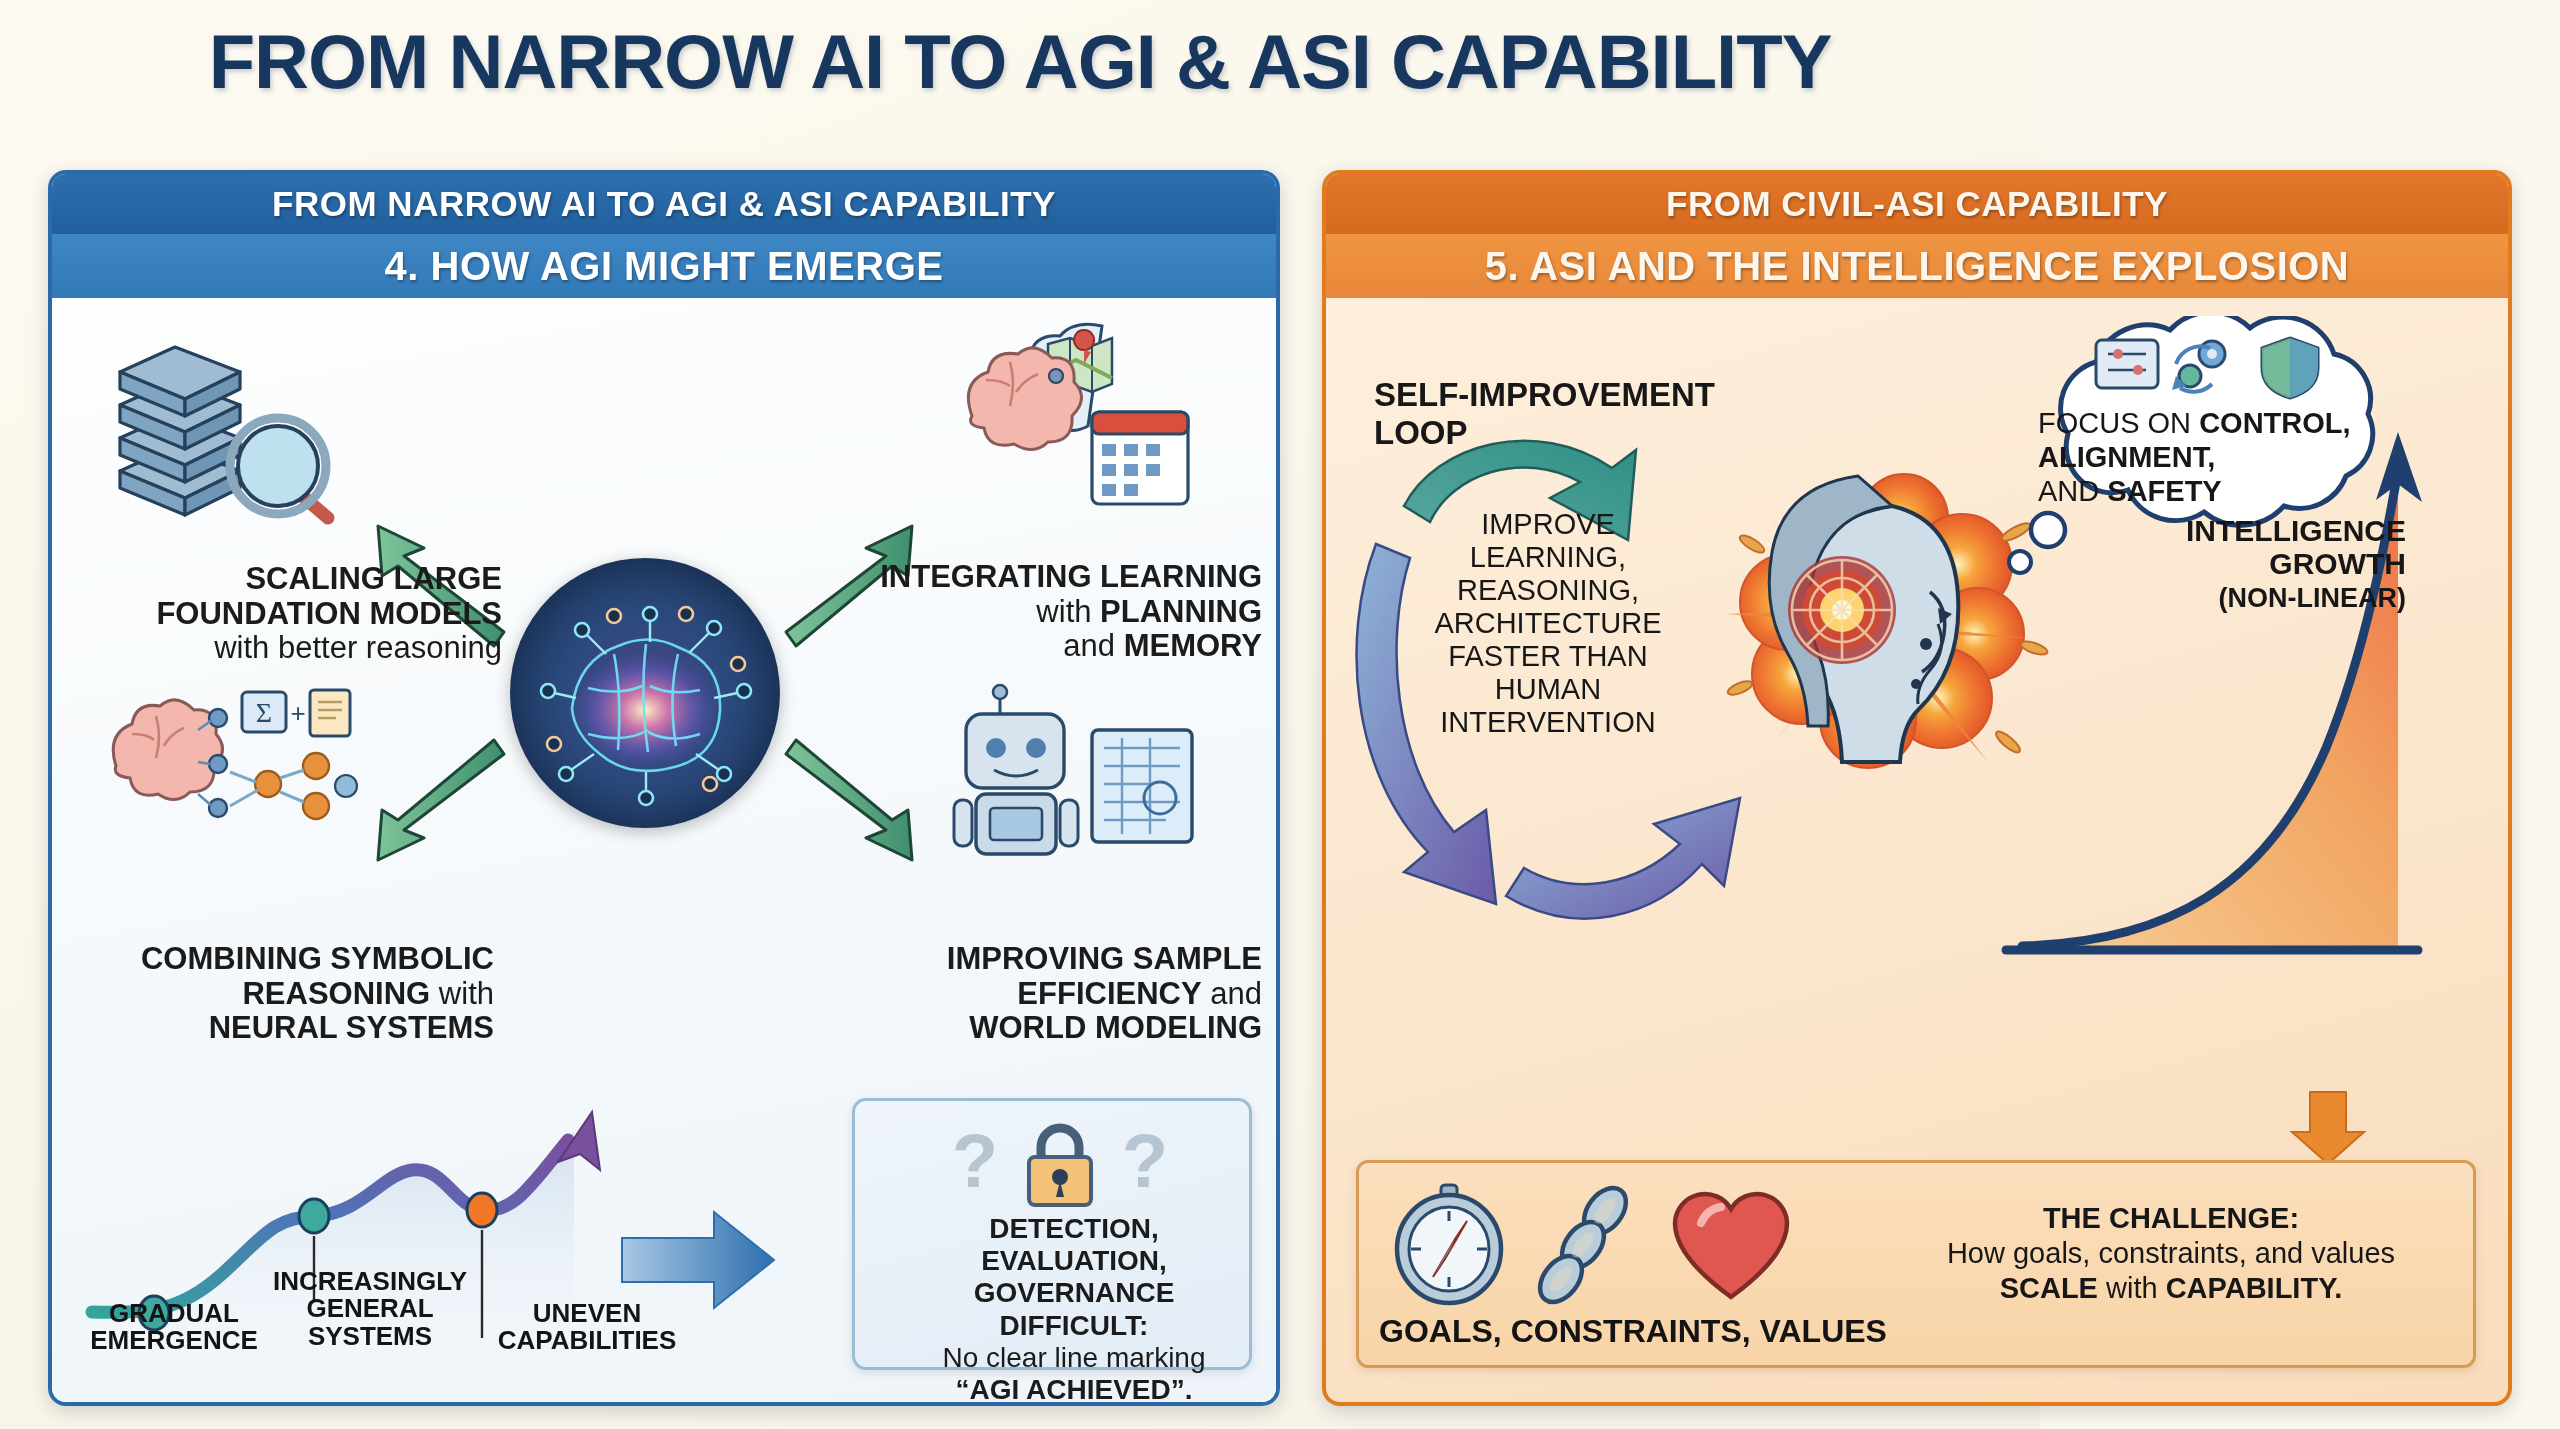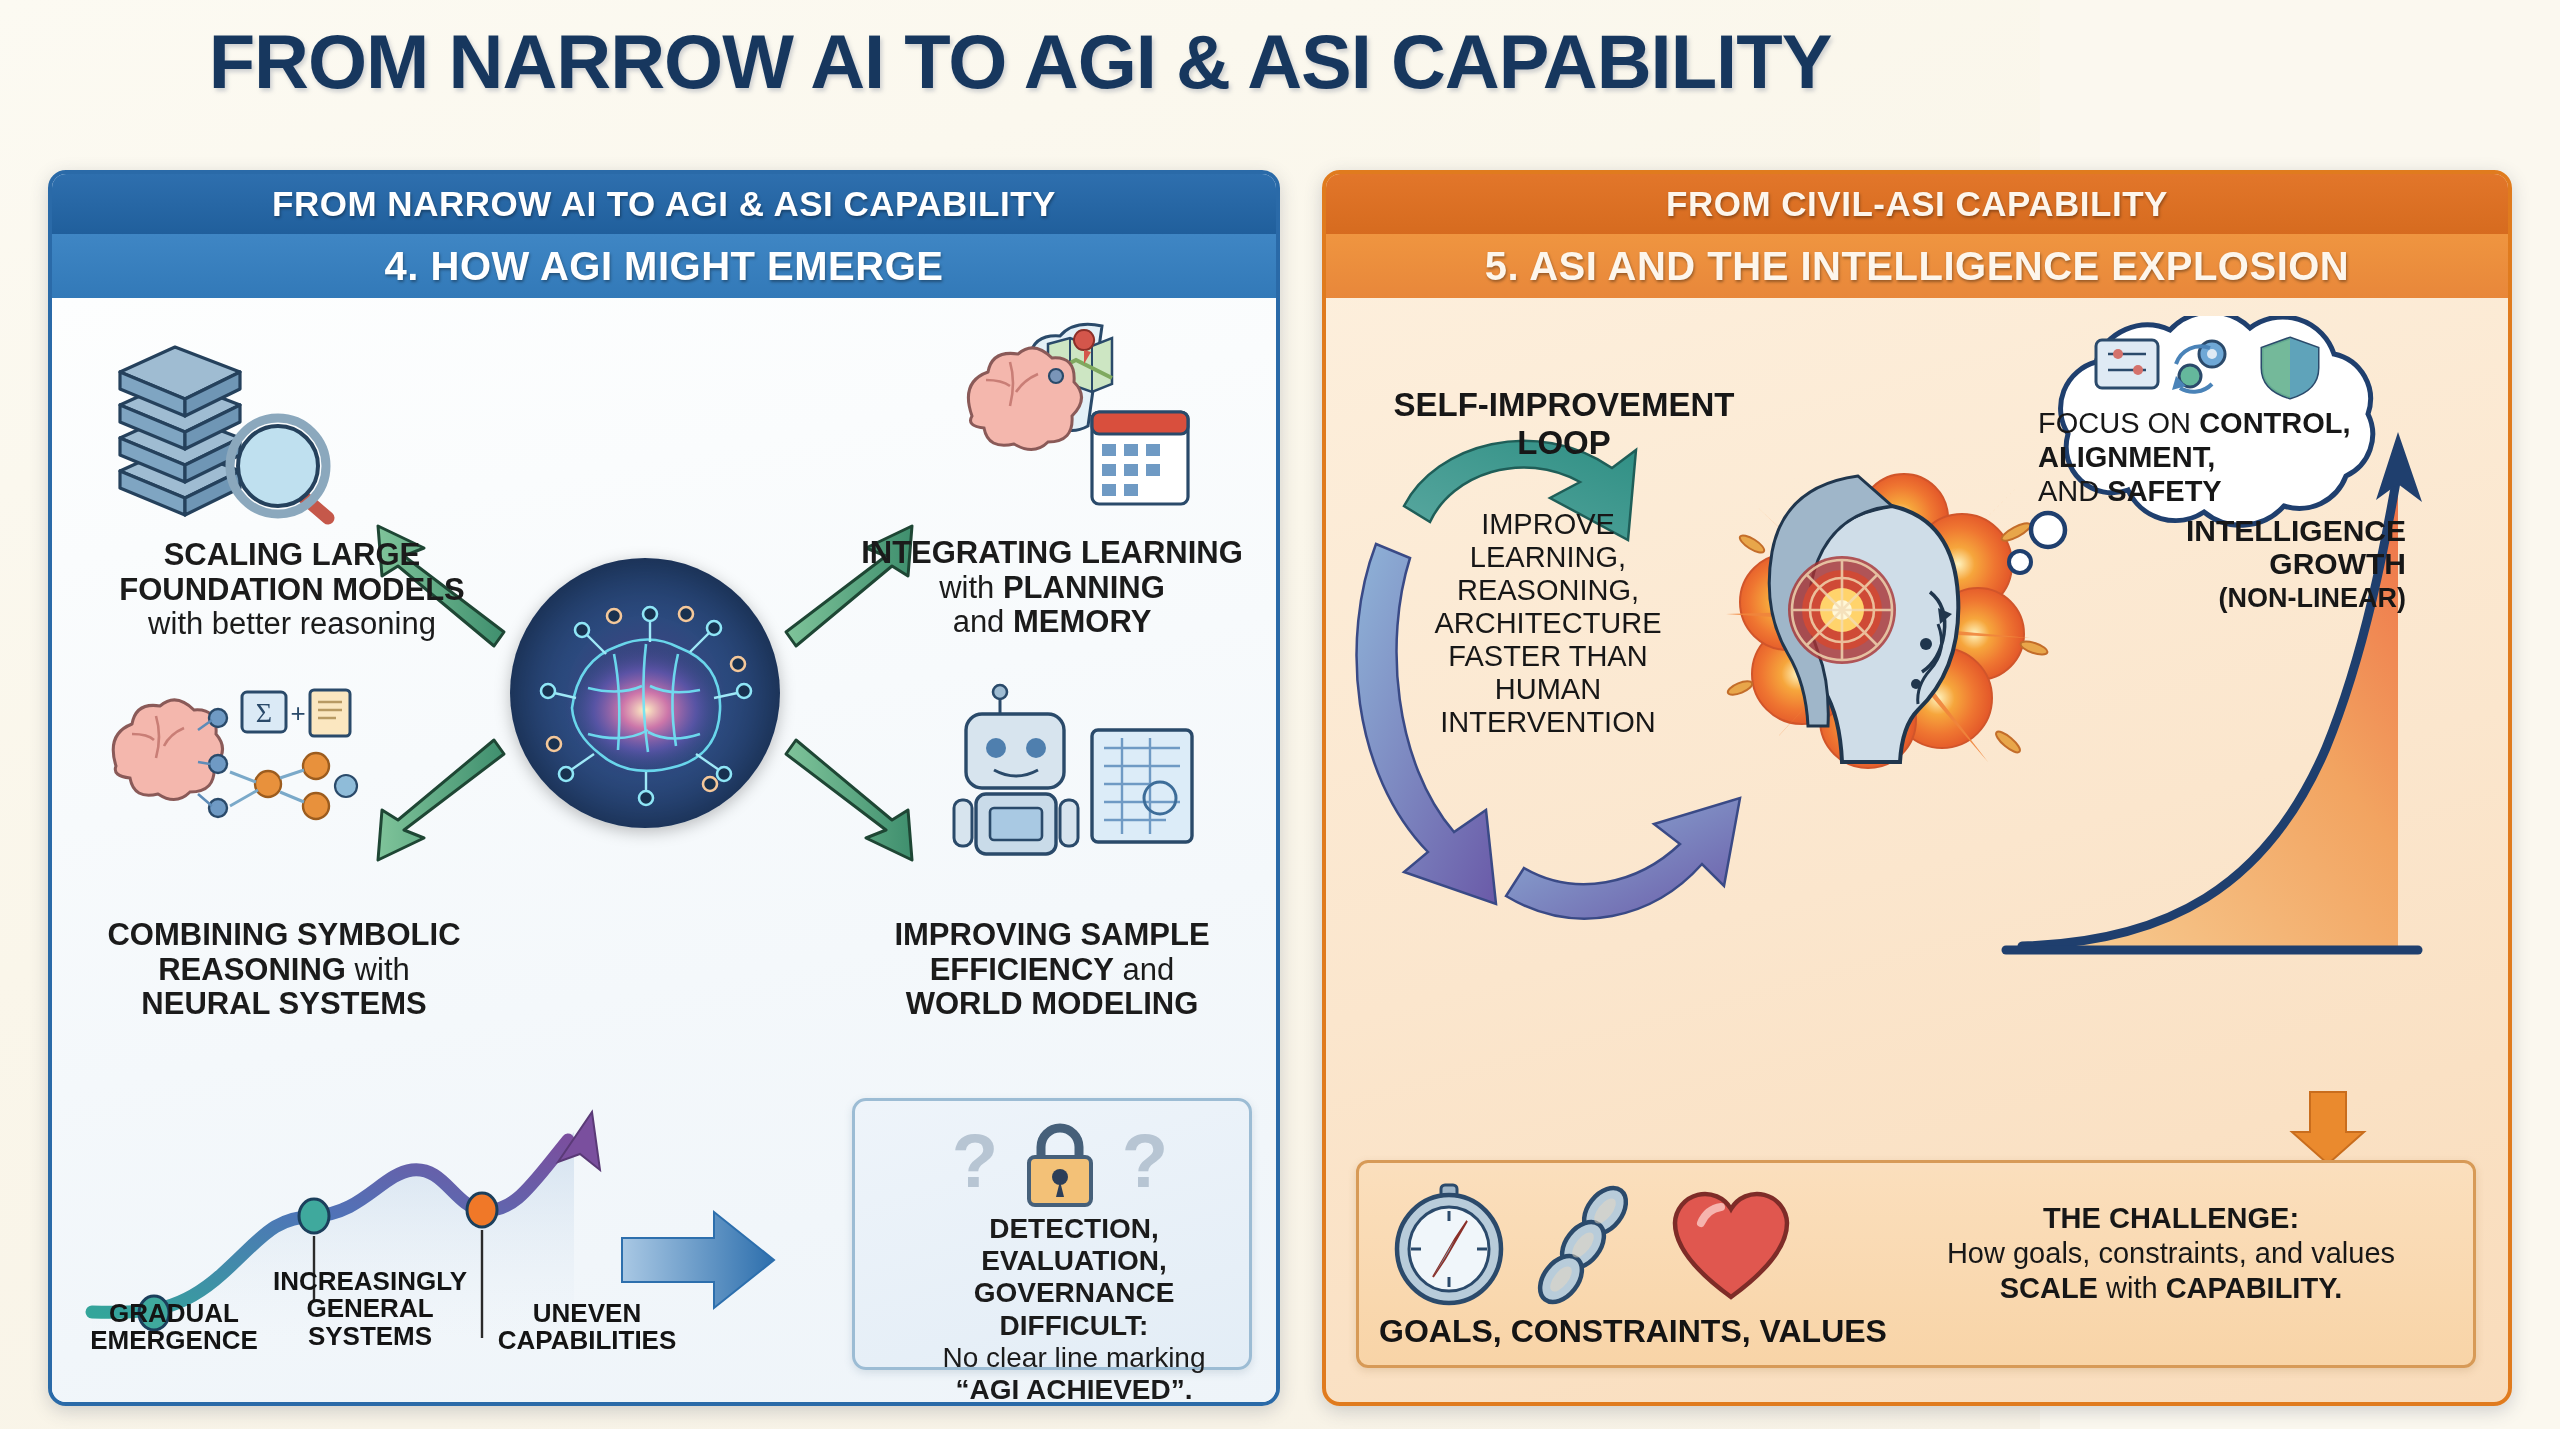--- a/index.html
+++ b/index.html
@@ -49,21 +49,21 @@
   .panel-right .hdr2 { height: 64px; font-size: 40px; background: linear-gradient(180deg,#ef9540,#e8873a); color:#fdf6ec;}
 
   .panel-body { position: relative; width: 100%; height: 1108px; }
   .panel-left .panel-body { background: linear-gradient(170deg,#fdfefe 0%,#f4f8fb 60%,#eef4f9 100%); }
 
   
   .txt { position: absolute; color:#1b1b1b; line-height: 1.12; }
   .cap  { font-weight: bold; }
 
   
-  .q-cap { width: 420px; text-align: center; font-size: 31px; }
+  .q-cap { width: 420px; text-align: right; font-size: 31px; margin-top: 24px; }
   .q-tl { left: 30px;  top: 240px; }
   .q-tr { left: 790px; top: 238px; }
   .q-bl { left: 22px;  top: 620px; }
   .q-br { left: 790px; top: 620px; }
 
   
   .brain-hub {
     position: absolute; left: 458px; top: 260px;
     width: 270px; height: 270px; border-radius: 50%;
     background: radial-gradient(circle at 50% 52%, #4e3f86 0%, #2c4a7e 42%, #23406e 68%, #1d3660 100%);
@@ -82,22 +82,22 @@
   .callout {
     position: absolute; left: 800px; top: 800px; width: 400px; height: 272px;
     border: 3px solid #9cbcd4; border-radius: 14px;
     background: linear-gradient(165deg,#eef4fa 0%,#e3edf6 100%);
     box-shadow: 0 3px 9px rgba(80,110,140,.18);
   }
   .callout-txt { position:absolute; left:0; top:112px; width:100%; text-align:center;
                  font-size:28px; line-height:1.15; color:#1b1b1b;padding-left:44px;}
 
   
-  .loop-title { position: absolute; left: 48px; top: 88px; width: 380px;
-                font-size: 33px; font-weight: bold; text-align: center; color:#171717;}
+  .loop-title { position: absolute; left: 48px; top: 78px; width: 380px;
+                font-size: 33px; font-weight: bold; color:#171717;}
   .loop-inner { position: absolute; left: 72px; top: 210px; width: 300px;
                 font-size: 29px; text-align: center; line-height: 1.14; color:#171717;
                 font-weight: 300;}
   .cloud-txt  { position: absolute; left: 712px; top: 108px; width: 330px;
                 font-size: 29px; line-height: 1.18; color:#171717;}
   .growth-lbl { position: absolute; left: 810px; top: 216px; width: 270px;
                 font-size: 30px; font-weight: bold; text-align:right; line-height:1.1; color:#171717;}
   .growth-sub { font-size: 27px; font-weight: bold; }
 
   .bottom-bar {

